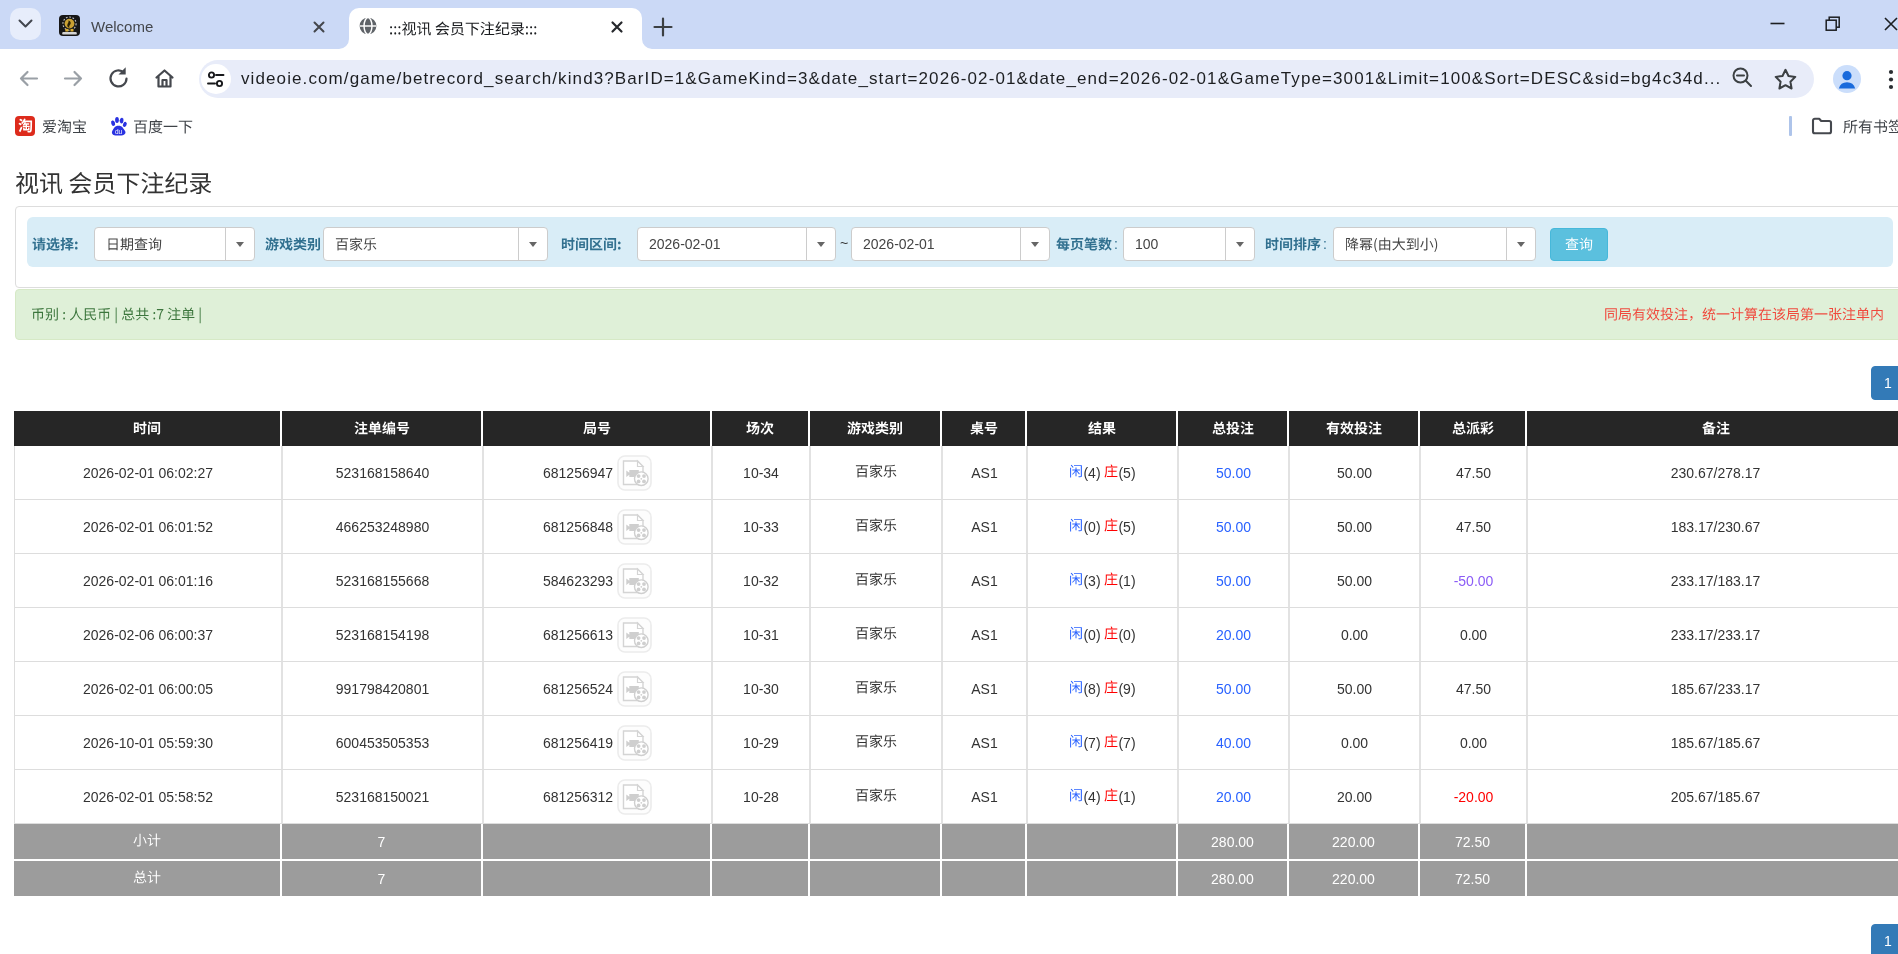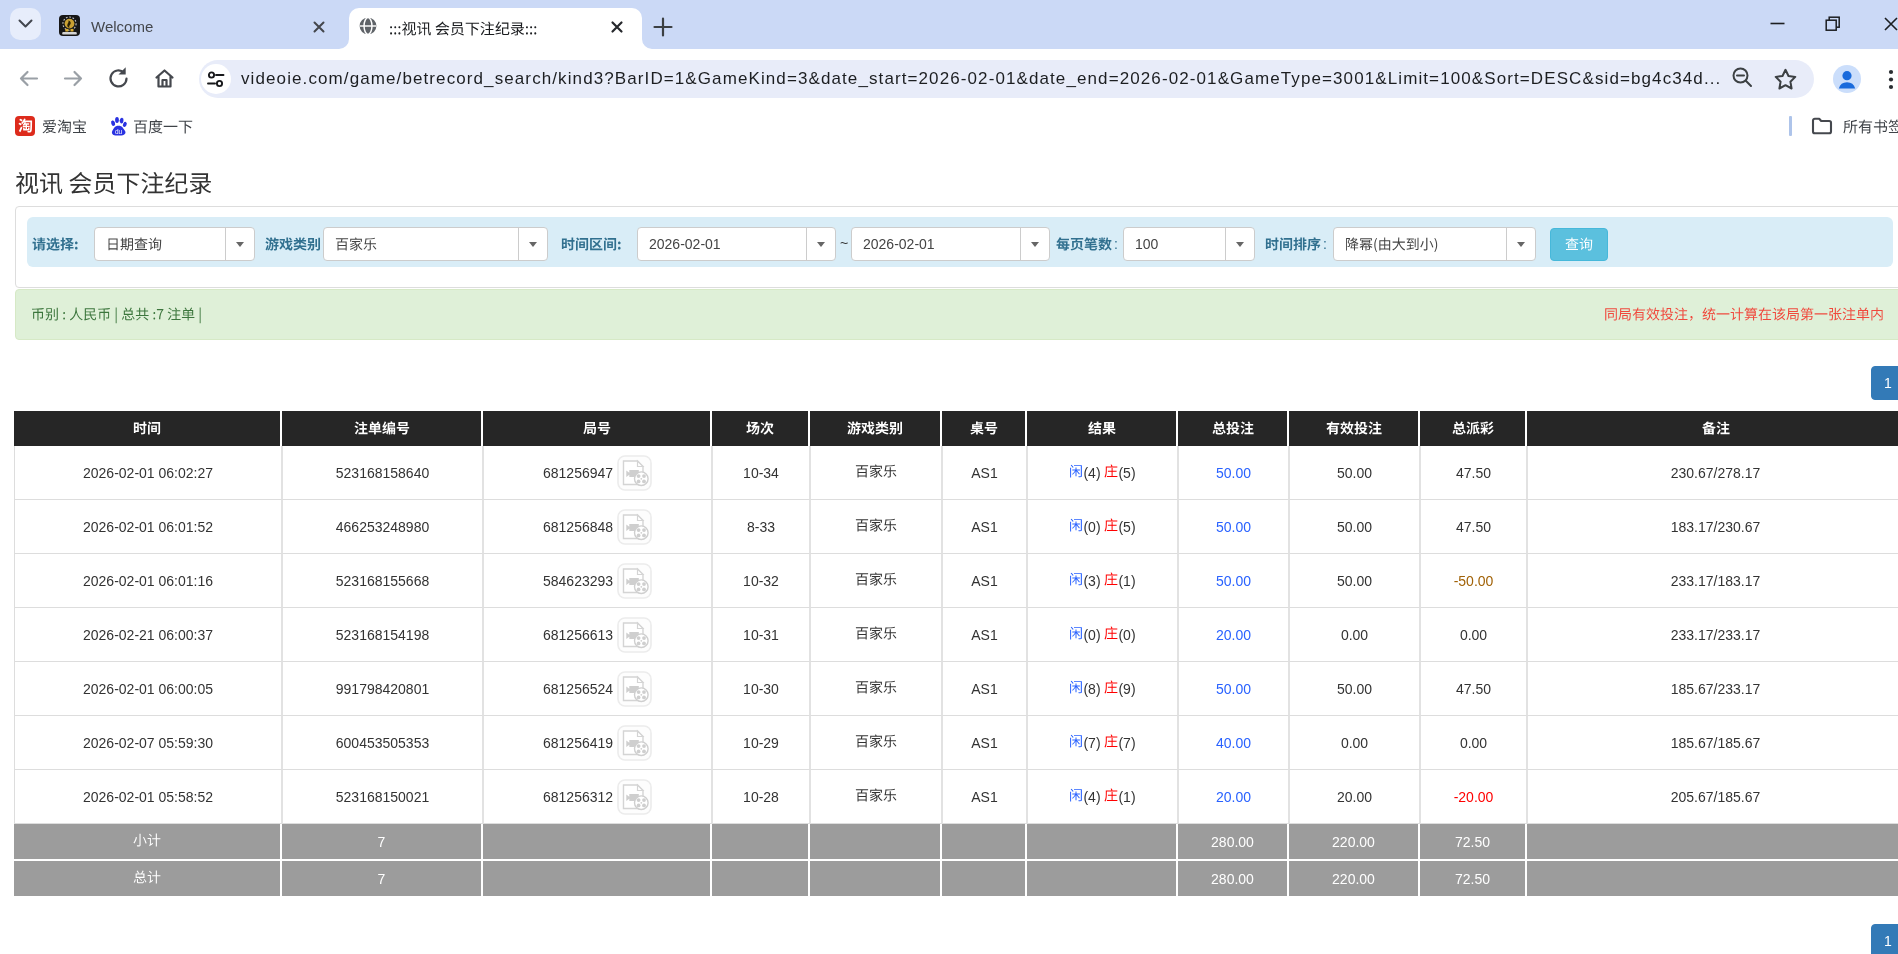--- a/index.html
+++ b/index.html
@@ -333,21 +333,21 @@
               <path d="M6.5 6 L20.5 6 L26 11.5 L26 29.5 L6.5 29.5 Z" fill="#fff" stroke="#d4d4d4" stroke-width="1.4"></path>
               <path d="M20.5 6 L20.5 11.5 L26 11.5 Z" fill="#fff" stroke="#d4d4d4" stroke-width="1.2"></path>
               <path d="M9.3 15.6 L12.3 17.7 L12.3 15.1 L21.8 15.1 L21.8 21.9 L12.3 21.9 L12.3 19.8 L9.3 21.9 Z" fill="#cfcfcf"></path>
               <circle cx="24.3" cy="23.7" r="6.8" fill="#fff" stroke="#cfcfcf" stroke-width="1.4"></circle>
               <circle cx="21.6" cy="21.1" r="1.9" fill="#cfcfcf"></circle>
               <circle cx="27" cy="21.1" r="1.9" fill="#cfcfcf"></circle>
               <circle cx="21.6" cy="26.4" r="1.9" fill="#cfcfcf"></circle>
               <circle cx="27" cy="26.4" r="1.9" fill="#cfcfcf"></circle>
               <circle cx="24.3" cy="23.8" r="0.9" fill="#cfcfcf"></circle>
             </svg></td>
-          <td>8-33</td>
+          <td>10-33</td>
           <td><svg style="display:inline-block;vertical-align:-3px" width="42" height="17" viewBox="0 0 42 17">
               <path fill="#333333" d="M2.5 4.4V13.5H3.5V12.5H10.6V13.5H11.7V4.4H7C7.1 3.8 7.3 3.1 7.5 2.3H13.1V1.3H0.9V2.3H6.3C6.2 3 6 3.8 5.9 4.4ZM3.5 8.9H10.6V11.6H3.5ZM3.5 8V5.4H10.6V8Z M19.9 0.8C20.1 1.1 20.3 1.5 20.5 1.8H15.2V4.7H16.2V2.8H25.8V4.7H26.9V1.8H21.7C21.5 1.4 21.3 0.9 21 0.5ZM25.1 5.6C24.3 6.3 23.1 7.2 22 7.9C21.7 7.2 21.2 6.4 20.5 5.8C20.9 5.5 21.2 5.3 21.5 5H25V4.1H16.9V5H20.1C18.8 5.9 16.9 6.7 15.1 7.1C15.3 7.3 15.6 7.7 15.7 7.9C17 7.5 18.5 7 19.8 6.3C20 6.5 20.2 6.8 20.4 7.1C19.2 8 16.9 9 15.1 9.4C15.3 9.6 15.5 10 15.6 10.2C17.3 9.7 19.5 8.7 20.8 7.8C21 8.1 21.1 8.4 21.2 8.8C19.8 10 17.1 11.4 14.9 11.9C15.1 12.1 15.3 12.5 15.4 12.8C17.4 12.2 19.8 11 21.4 9.8C21.5 10.9 21.3 11.9 20.9 12.2C20.6 12.4 20.4 12.5 20 12.5C19.7 12.5 19.2 12.4 18.7 12.4C18.9 12.7 19 13.1 19 13.4C19.4 13.4 19.9 13.4 20.2 13.4C20.8 13.4 21.2 13.3 21.6 12.9C22.4 12.3 22.8 10.6 22.3 8.8L22.9 8.4C23.7 10.4 25 12 26.8 12.9C27 12.6 27.3 12.2 27.5 12C25.8 11.3 24.4 9.7 23.8 7.9C24.5 7.4 25.3 6.8 25.9 6.3Z M31.3 8.4C30.6 9.7 29.5 11 28.5 11.9C28.8 12 29.2 12.4 29.4 12.6C30.4 11.6 31.5 10.1 32.3 8.8ZM37.7 8.9C38.7 10 39.9 11.6 40.5 12.5L41.4 12C40.9 11.1 39.6 9.5 38.6 8.4ZM29.8 7.4C29.9 7.3 30.5 7.2 31.5 7.2H34.7V12.1C34.7 12.3 34.6 12.4 34.4 12.4C34.2 12.4 33.3 12.4 32.5 12.4C32.6 12.7 32.8 13.1 32.8 13.4C34 13.4 34.7 13.4 35.2 13.2C35.7 13 35.8 12.7 35.8 12.1V7.2H40.9L41 6.2H35.8V3.3H34.7V6.2H30.8C31.1 5.1 31.3 3.8 31.4 2.5C34.5 2.5 38 2.2 40.2 1.6L39.6 0.7C37.5 1.3 33.6 1.5 30.4 1.6C30.4 3.2 30 5.1 29.9 5.5C29.8 6 29.6 6.3 29.5 6.4C29.6 6.7 29.8 7.2 29.8 7.4Z"></path>
             </svg></td>
           <td>AS1</td>
           <td><svg style="display:inline-block;vertical-align:-3px" width="14" height="17" viewBox="0 0 14 17">
               <path fill="#2962ff" d="M1.1 3.8V13.4H2.1V3.8ZM1.7 1.2C2.4 2 3.3 3.1 3.7 3.8L4.6 3.2C4.1 2.5 3.2 1.4 2.5 0.7ZM5 1.2V2.1H11.8V11.9C11.8 12.2 11.8 12.2 11.5 12.3C11.2 12.3 10.3 12.3 9.3 12.2C9.5 12.5 9.6 13 9.7 13.3C10.9 13.3 11.8 13.3 12.2 13.1C12.7 12.9 12.9 12.6 12.9 11.9V1.2ZM6.5 3.6V5.5H3.3V6.4H6.1C5.3 7.9 4.2 9.3 3 10C3.2 10.2 3.5 10.5 3.6 10.7C4.7 10 5.8 8.8 6.5 7.3V12.2H7.5V7.3C8.5 8.4 9.5 9.6 10.1 10.4L10.8 9.7C10.2 8.8 9 7.5 7.9 6.4H10.9V5.5H7.5V3.6Z"></path>
             </svg>(0) <svg style="display:inline-block;vertical-align:-3px" width="14" height="17" viewBox="0 0 14 17">
               <path fill="#ff0000" d="M7.6 3.9V6.8H3.9V7.8H7.6V12H2.9V13H13.4V12H8.6V7.8H12.6V6.8H8.6V3.9ZM6.6 0.8C6.9 1.3 7.2 2 7.4 2.4H1.8V6.1C1.8 8.1 1.7 11 0.5 13.1C0.8 13.2 1.3 13.4 1.5 13.6C2.7 11.4 2.8 8.3 2.8 6.1V3.4H13.3V2.4H7.7L8.5 2.2C8.3 1.7 7.9 1 7.6 0.5Z"></path>
             </svg>(5)</td>
           <td style="color:#2962ff">50.00</td>
@@ -375,25 +375,25 @@
               <path fill="#333333" d="M2.5 4.4V13.5H3.5V12.5H10.6V13.5H11.7V4.4H7C7.1 3.8 7.3 3.1 7.5 2.3H13.1V1.3H0.9V2.3H6.3C6.2 3 6 3.8 5.9 4.4ZM3.5 8.9H10.6V11.6H3.5ZM3.5 8V5.4H10.6V8Z M19.9 0.8C20.1 1.1 20.3 1.5 20.5 1.8H15.2V4.7H16.2V2.8H25.8V4.7H26.9V1.8H21.7C21.5 1.4 21.3 0.9 21 0.5ZM25.1 5.6C24.3 6.3 23.1 7.2 22 7.9C21.7 7.2 21.2 6.4 20.5 5.8C20.9 5.5 21.2 5.3 21.5 5H25V4.1H16.9V5H20.1C18.8 5.9 16.9 6.7 15.1 7.1C15.3 7.3 15.6 7.7 15.7 7.9C17 7.5 18.5 7 19.8 6.3C20 6.5 20.2 6.8 20.4 7.1C19.2 8 16.9 9 15.1 9.4C15.3 9.6 15.5 10 15.6 10.2C17.3 9.7 19.5 8.7 20.8 7.8C21 8.1 21.1 8.4 21.2 8.8C19.8 10 17.1 11.4 14.9 11.9C15.1 12.1 15.3 12.5 15.4 12.8C17.4 12.2 19.8 11 21.4 9.8C21.5 10.9 21.3 11.9 20.9 12.2C20.6 12.4 20.4 12.5 20 12.5C19.7 12.5 19.2 12.4 18.7 12.4C18.9 12.7 19 13.1 19 13.4C19.4 13.4 19.9 13.4 20.2 13.4C20.8 13.4 21.2 13.3 21.6 12.9C22.4 12.3 22.8 10.6 22.3 8.8L22.9 8.4C23.7 10.4 25 12 26.8 12.9C27 12.6 27.3 12.2 27.5 12C25.8 11.3 24.4 9.7 23.8 7.9C24.5 7.4 25.3 6.8 25.9 6.3Z M31.3 8.4C30.6 9.7 29.5 11 28.5 11.9C28.8 12 29.2 12.4 29.4 12.6C30.4 11.6 31.5 10.1 32.3 8.8ZM37.7 8.9C38.7 10 39.9 11.6 40.5 12.5L41.4 12C40.9 11.1 39.6 9.5 38.6 8.4ZM29.8 7.4C29.9 7.3 30.5 7.2 31.5 7.2H34.7V12.1C34.7 12.3 34.6 12.4 34.4 12.4C34.2 12.4 33.3 12.4 32.5 12.4C32.6 12.7 32.8 13.1 32.8 13.4C34 13.4 34.7 13.4 35.2 13.2C35.7 13 35.8 12.7 35.8 12.1V7.2H40.9L41 6.2H35.8V3.3H34.7V6.2H30.8C31.1 5.1 31.3 3.8 31.4 2.5C34.5 2.5 38 2.2 40.2 1.6L39.6 0.7C37.5 1.3 33.6 1.5 30.4 1.6C30.4 3.2 30 5.1 29.9 5.5C29.8 6 29.6 6.3 29.5 6.4C29.6 6.7 29.8 7.2 29.8 7.4Z"></path>
             </svg></td>
           <td>AS1</td>
           <td><svg style="display:inline-block;vertical-align:-3px" width="14" height="17" viewBox="0 0 14 17">
               <path fill="#2962ff" d="M1.1 3.8V13.4H2.1V3.8ZM1.7 1.2C2.4 2 3.3 3.1 3.7 3.8L4.6 3.2C4.1 2.5 3.2 1.4 2.5 0.7ZM5 1.2V2.1H11.8V11.9C11.8 12.2 11.8 12.2 11.5 12.3C11.2 12.3 10.3 12.3 9.3 12.2C9.5 12.5 9.6 13 9.7 13.3C10.9 13.3 11.8 13.3 12.2 13.1C12.7 12.9 12.9 12.6 12.9 11.9V1.2ZM6.5 3.6V5.5H3.3V6.4H6.1C5.3 7.9 4.2 9.3 3 10C3.2 10.2 3.5 10.5 3.6 10.7C4.7 10 5.8 8.8 6.5 7.3V12.2H7.5V7.3C8.5 8.4 9.5 9.6 10.1 10.4L10.8 9.7C10.2 8.8 9 7.5 7.9 6.4H10.9V5.5H7.5V3.6Z"></path>
             </svg>(3) <svg style="display:inline-block;vertical-align:-3px" width="14" height="17" viewBox="0 0 14 17">
               <path fill="#ff0000" d="M7.6 3.9V6.8H3.9V7.8H7.6V12H2.9V13H13.4V12H8.6V7.8H12.6V6.8H8.6V3.9ZM6.6 0.8C6.9 1.3 7.2 2 7.4 2.4H1.8V6.1C1.8 8.1 1.7 11 0.5 13.1C0.8 13.2 1.3 13.4 1.5 13.6C2.7 11.4 2.8 8.3 2.8 6.1V3.4H13.3V2.4H7.7L8.5 2.2C8.3 1.7 7.9 1 7.6 0.5Z"></path>
             </svg>(1)</td>
           <td style="color:#2962ff">50.00</td>
           <td>50.00</td>
-          <td style="color:#a16207">-50.00</td>
+          <td style="color:#8b5cf6">-50.00</td>
           <td>233.17/183.17</td>
         </tr>
         <tr>
-          <td>2026-02-21 06:00:37</td>
+          <td>2026-02-06 06:00:37</td>
           <td>523168154198</td>
           <td><span style="vertical-align:middle">681256613</span>&nbsp;<svg style="display:inline-block;vertical-align:middle" width="35" height="36" viewBox="0 0 35 36">
               <rect x="1" y="1" width="33" height="34" rx="7" fill="#fdfdfd" stroke="#ececec" stroke-width="1.6"></rect>
               <path d="M6.5 6 L20.5 6 L26 11.5 L26 29.5 L6.5 29.5 Z" fill="#fff" stroke="#d4d4d4" stroke-width="1.4"></path>
               <path d="M20.5 6 L20.5 11.5 L26 11.5 Z" fill="#fff" stroke="#d4d4d4" stroke-width="1.2"></path>
               <path d="M9.3 15.6 L12.3 17.7 L12.3 15.1 L21.8 15.1 L21.8 21.9 L12.3 21.9 L12.3 19.8 L9.3 21.9 Z" fill="#cfcfcf"></path>
               <circle cx="24.3" cy="23.7" r="6.8" fill="#fff" stroke="#cfcfcf" stroke-width="1.4"></circle>
               <circle cx="21.6" cy="21.1" r="1.9" fill="#cfcfcf"></circle>
               <circle cx="27" cy="21.1" r="1.9" fill="#cfcfcf"></circle>
               <circle cx="21.6" cy="26.4" r="1.9" fill="#cfcfcf"></circle>
@@ -439,21 +439,21 @@
               <path fill="#2962ff" d="M1.1 3.8V13.4H2.1V3.8ZM1.7 1.2C2.4 2 3.3 3.1 3.7 3.8L4.6 3.2C4.1 2.5 3.2 1.4 2.5 0.7ZM5 1.2V2.1H11.8V11.9C11.8 12.2 11.8 12.2 11.5 12.3C11.2 12.3 10.3 12.3 9.3 12.2C9.5 12.5 9.6 13 9.7 13.3C10.9 13.3 11.8 13.3 12.2 13.1C12.7 12.9 12.9 12.6 12.9 11.9V1.2ZM6.5 3.6V5.5H3.3V6.4H6.1C5.3 7.9 4.2 9.3 3 10C3.2 10.2 3.5 10.5 3.6 10.7C4.7 10 5.8 8.8 6.5 7.3V12.2H7.5V7.3C8.5 8.4 9.5 9.6 10.1 10.4L10.8 9.7C10.2 8.8 9 7.5 7.9 6.4H10.9V5.5H7.5V3.6Z"></path>
             </svg>(8) <svg style="display:inline-block;vertical-align:-3px" width="14" height="17" viewBox="0 0 14 17">
               <path fill="#ff0000" d="M7.6 3.9V6.8H3.9V7.8H7.6V12H2.9V13H13.4V12H8.6V7.8H12.6V6.8H8.6V3.9ZM6.6 0.8C6.9 1.3 7.2 2 7.4 2.4H1.8V6.1C1.8 8.1 1.7 11 0.5 13.1C0.8 13.2 1.3 13.4 1.5 13.6C2.7 11.4 2.8 8.3 2.8 6.1V3.4H13.3V2.4H7.7L8.5 2.2C8.3 1.7 7.9 1 7.6 0.5Z"></path>
             </svg>(9)</td>
           <td style="color:#2962ff">50.00</td>
           <td>50.00</td>
           <td style="color:#333">47.50</td>
           <td>185.67/233.17</td>
         </tr>
         <tr>
-          <td>2026-02-07 05:59:30</td>
+          <td>2026-10-01 05:59:30</td>
           <td>600453505353</td>
           <td><span style="vertical-align:middle">681256419</span>&nbsp;<svg style="display:inline-block;vertical-align:middle" width="35" height="36" viewBox="0 0 35 36">
               <rect x="1" y="1" width="33" height="34" rx="7" fill="#fdfdfd" stroke="#ececec" stroke-width="1.6"></rect>
               <path d="M6.5 6 L20.5 6 L26 11.5 L26 29.5 L6.5 29.5 Z" fill="#fff" stroke="#d4d4d4" stroke-width="1.4"></path>
               <path d="M20.5 6 L20.5 11.5 L26 11.5 Z" fill="#fff" stroke="#d4d4d4" stroke-width="1.2"></path>
               <path d="M9.3 15.6 L12.3 17.7 L12.3 15.1 L21.8 15.1 L21.8 21.9 L12.3 21.9 L12.3 19.8 L9.3 21.9 Z" fill="#cfcfcf"></path>
               <circle cx="24.3" cy="23.7" r="6.8" fill="#fff" stroke="#cfcfcf" stroke-width="1.4"></circle>
               <circle cx="21.6" cy="21.1" r="1.9" fill="#cfcfcf"></circle>
               <circle cx="27" cy="21.1" r="1.9" fill="#cfcfcf"></circle>
               <circle cx="21.6" cy="26.4" r="1.9" fill="#cfcfcf"></circle>

